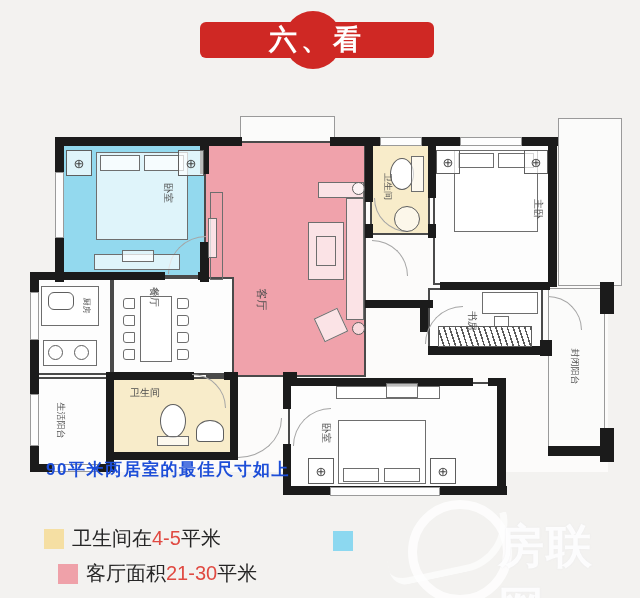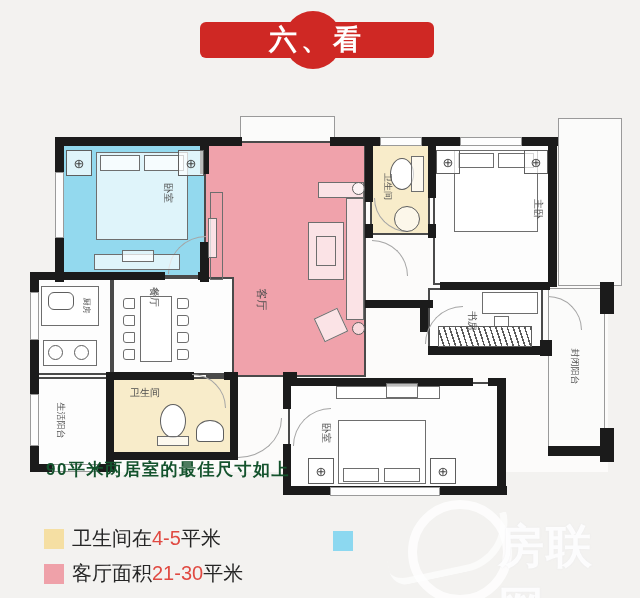--- a/index.html
+++ b/index.html
@@ -24,21 +24,21 @@
   .nofill{background:transparent;}
   .ring{position:absolute;border:1.5px solid #5e5e5e;border-radius:50%;box-sizing:border-box;background:rgba(255,255,255,.6);}
   .ell{position:absolute;border:1.5px solid #5e5e5e;border-radius:50%;box-sizing:border-box;background:#fff;}
   .lampbox{position:absolute;border:1px solid #5e5e5e;background:rgba(255,255,255,.7);box-sizing:border-box;
            display:flex;align-items:center;justify-content:center;font-size:13px;color:#444;}
   .arc{position:absolute;box-sizing:border-box;border:1.3px solid #a5a5a5;background:transparent;}
   .zig{position:absolute;border:1px solid #5e5e5e;box-sizing:border-box;
        background:repeating-linear-gradient(72deg,#ffffff 0 4px,#5a5a5a 4px 5.5px);}
 
   
-  .note{position:absolute;left:46px;top:458px;font-size:17px;font-weight:bold;color:#14532d;letter-spacing:1.5px;}
+  .note{position:absolute;left:46px;top:458px;font-size:17px;font-weight:bold;color:#1d4ed8;letter-spacing:1.5px;}
   .legend-row{position:absolute;display:flex;align-items:center;gap:8px;font-size:20px;color:#262626;}
   .sw{width:20px;height:20px;display:inline-block;}
   .sw-y{background:#f5dfa3;} .sw-p{background:#efa1a9;} .sw-b{background:#8cd8f0;}
   .val{color:#e04a42;}
 
   
   .wm{position:absolute;right:0;bottom:0;width:260px;height:100px;pointer-events:none;}
   .wm .wring{position:absolute;left:28px;top:2px;width:86px;height:86px;border:9px solid rgba(255,255,255,.78);border-radius:50%;}
   .wm .wswoosh{position:absolute;left:6px;top:26px;width:120px;height:44px;border:7px solid rgba(255,255,255,.65);
                border-top:none;border-left:none;border-radius:0 0 60px 20px;transform:rotate(-12deg);}
@@ -210,21 +210,21 @@
   <div class="lab v" style="left:144px;top:290px;">餐厅</div>
   <div class="lab v" style="left:78px;top:300px;font-size:8px;">厨房</div>
   <div class="lab v" style="left:42px;top:414px;font-size:9px;">生活阳台</div>
 
   <div class="note">90平米两居室的最佳尺寸如上</div>
 
   <div class="legend-row" style="left:44px;top:525px;">
     <span class="sw sw-y"></span>
     <span><span>卫生间在</span><span class="val">4-5</span><span>平米</span></span>
   </div>
-  <div class="legend-row" style="left:44px;top:560px;">
+  <div class="legend-row" style="left:58px;top:560px;">
     <span class="sw sw-p"></span>
     <span><span>客厅面积</span><span class="val">21-30</span><span>平米</span></span>
   </div>
   <div class="legend-row" style="left:333px;top:531px;">
     <span class="sw sw-b"></span>
   </div>
 
   <div class="wm">
     <div class="wswoosh"></div>
     <div class="wring"></div>

